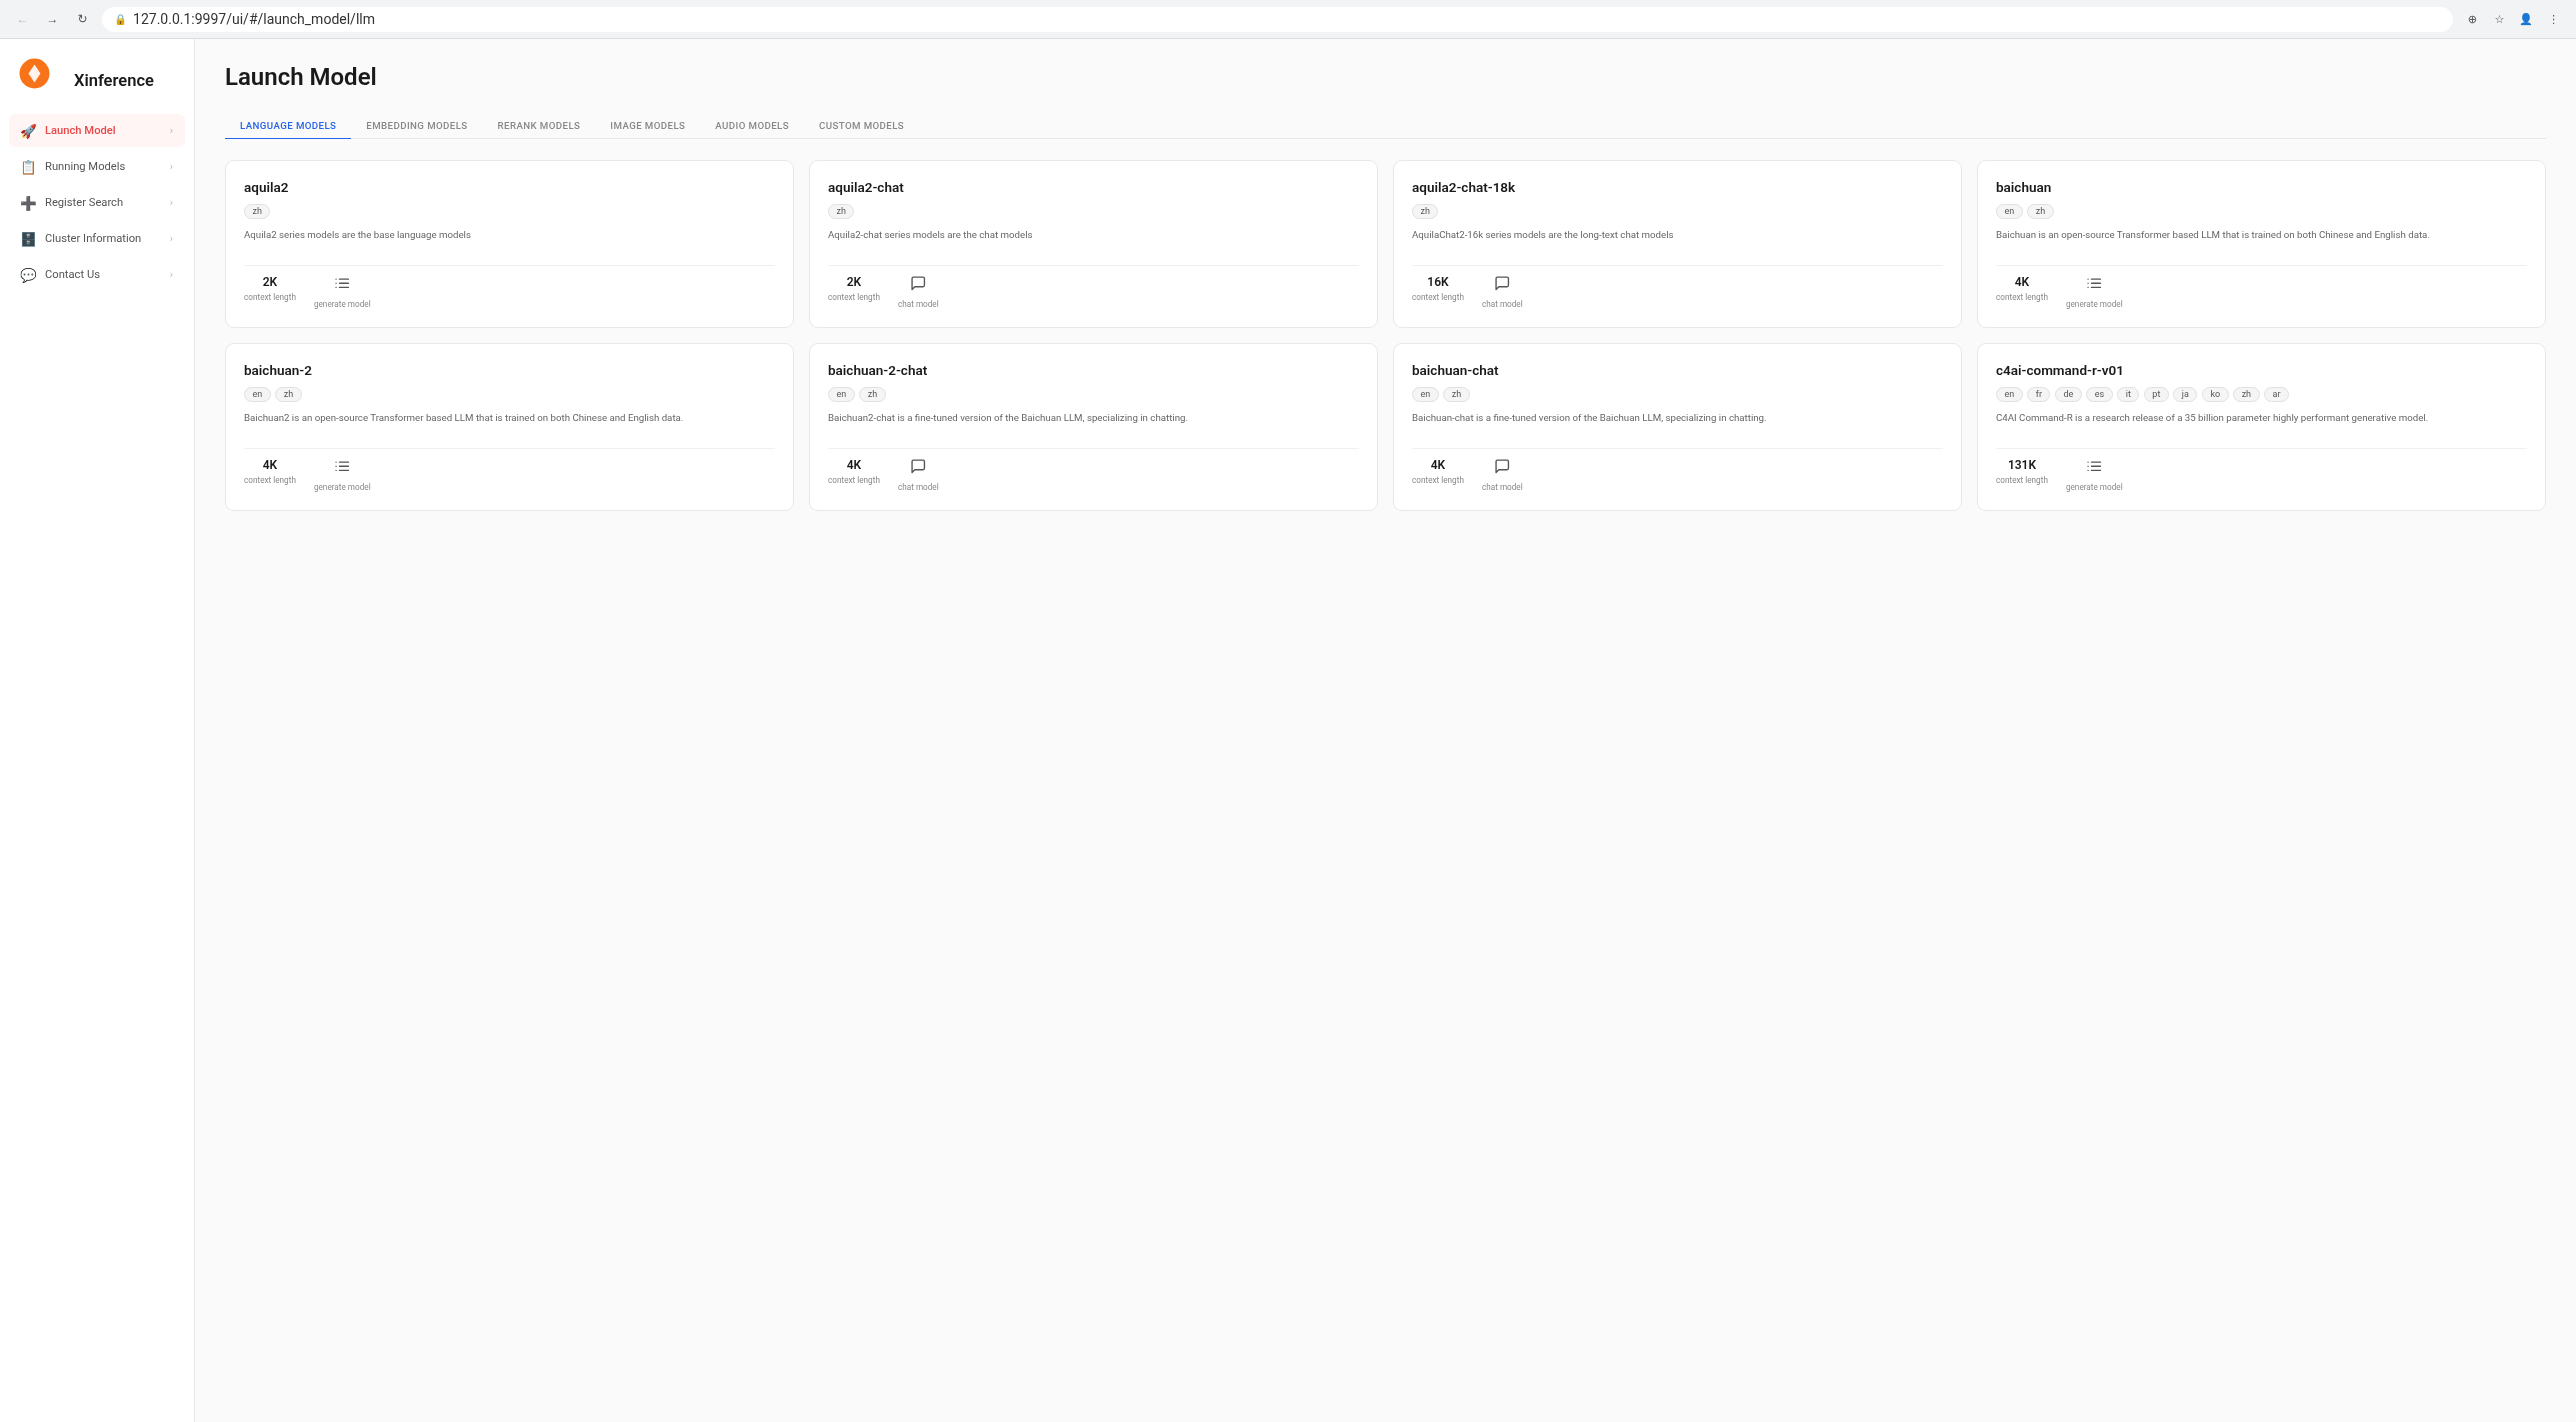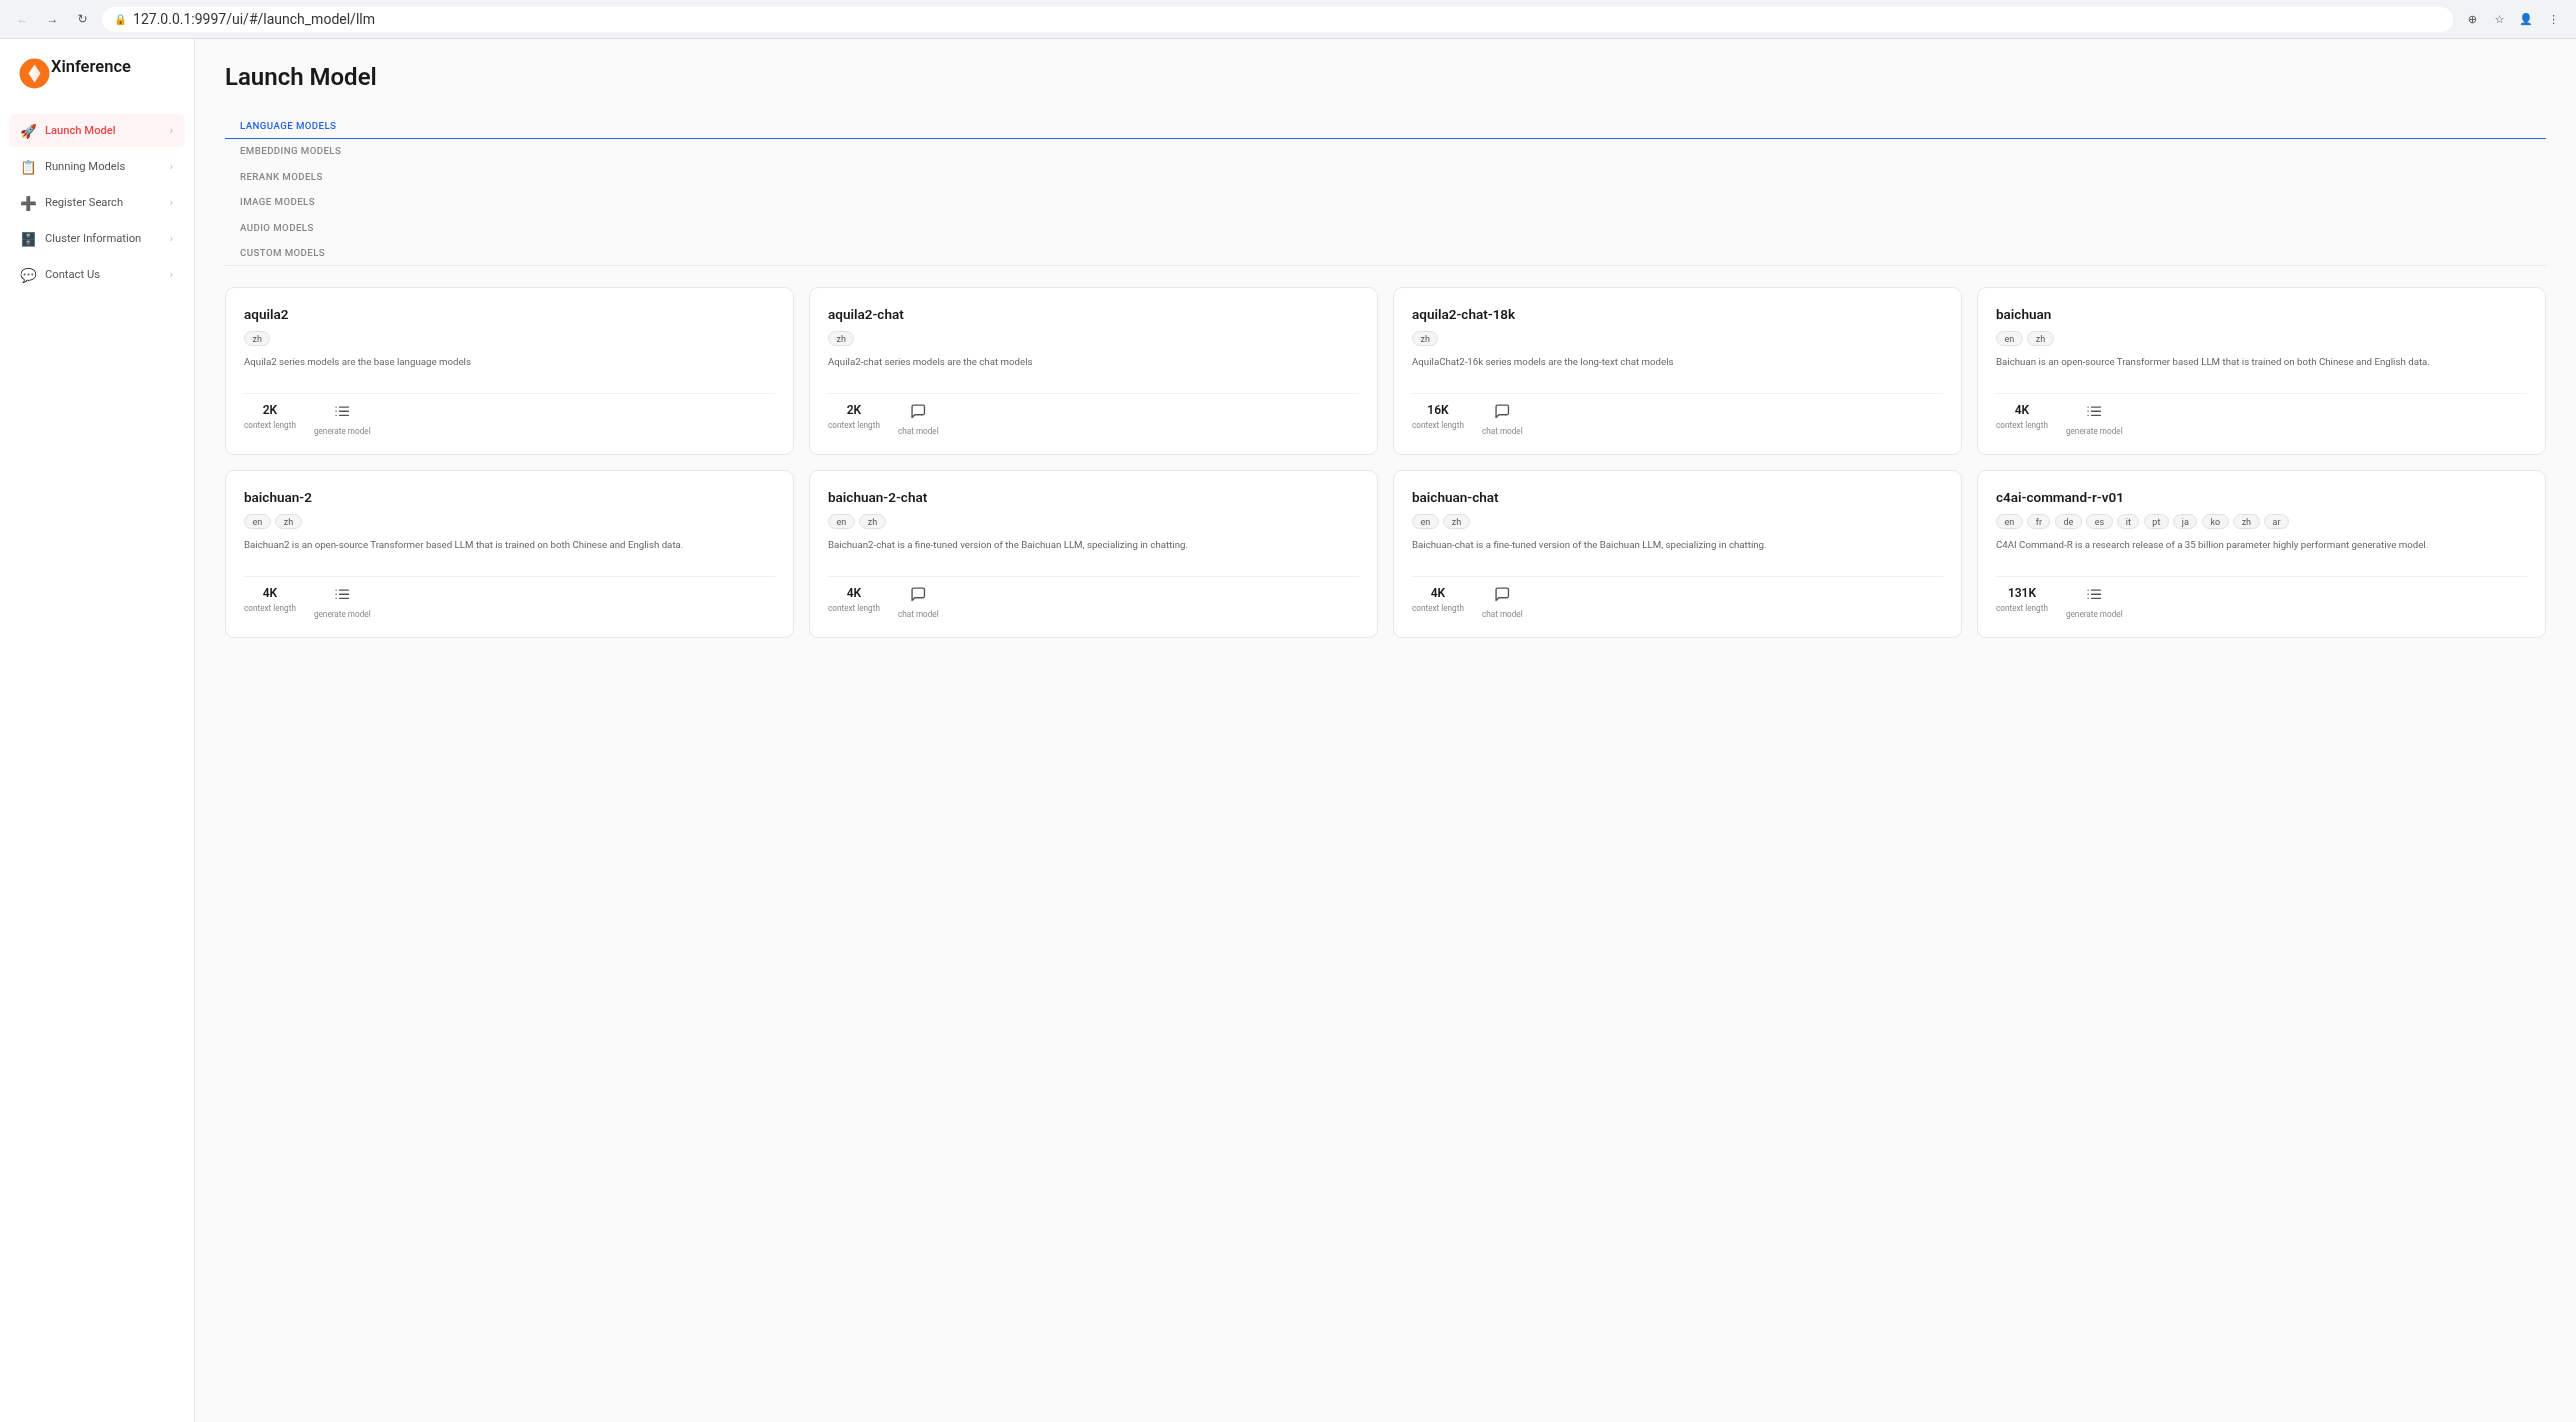--- a/index.html
+++ b/index.html
@@ -12,22 +12,22 @@
       width: 195px;
       min-width: 195px;
       background: #fff;
       border-right: 0.7px solid #e8e8e8;
       display: flex;
       flex-direction: column;
       padding-top: 18px;
     }
     .sidebar-logo {
       display: flex;
-      align-items: flex-start;
-      gap: 0;
+      align-items: flex-end;
+      gap: 23px;
       padding: 0 18px 24px 18px;
     }
     .logo-icon {
       width: 33px;
       height: 33px;
     }
     .logo-text {
       font-size: 16.5px;
       font-weight: 600;
       color: #1a1a1a;
@@ -64,21 +64,20 @@
       color: #1a1a1a;
       margin-bottom: 21px;
     }
 
     
     .tabs-bar {
       display: flex;
       gap: 0;
       border-bottom: 1.5px solid #e8e8e8;
       margin-bottom: 21px;
-      flex-direction: column;
     }
     .tab-item {
       padding: 7.5px 15px;
       font-size: 9.7px;
       font-weight: 500;
       color: #888;
       cursor: pointer;
       letter-spacing: 0.4px;
       border-bottom: 1.5px solid transparent;
       margin-bottom: -1.5px;

